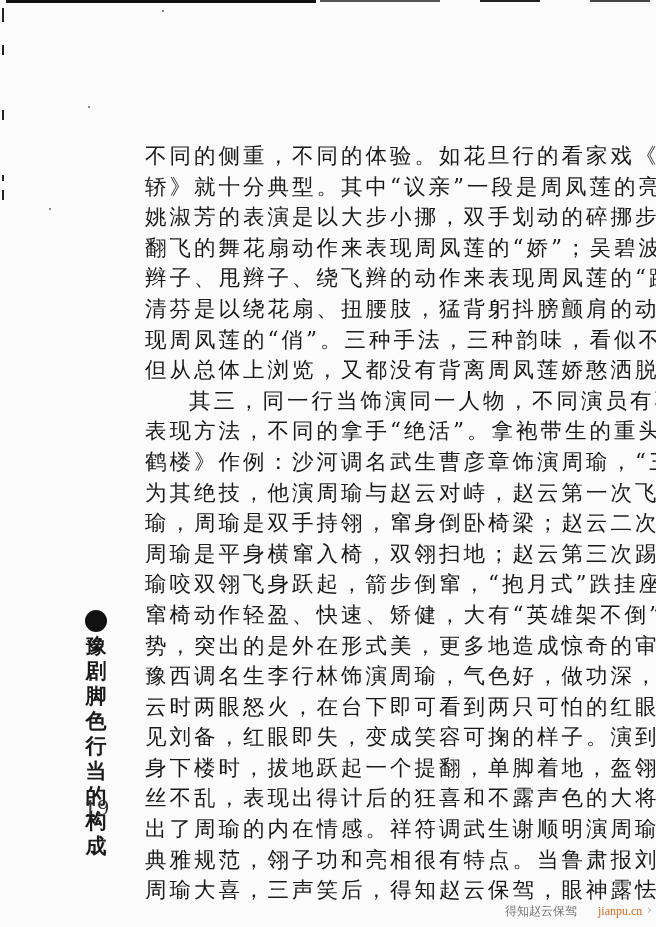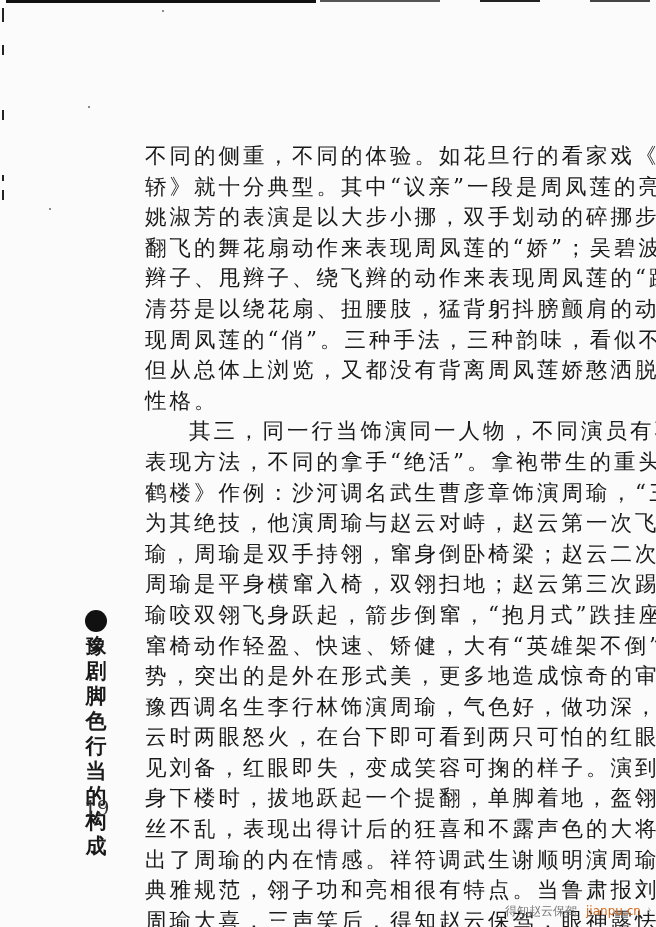--- a/index.html
+++ b/index.html
@@ -30,21 +30,21 @@
     font-size: 21px; line-height: 25px; height: 25px;
   }
   .page-num {
     position: absolute; left: 84px; top: 796px; font-size: 20px;
     font-family: "DejaVu Serif", "Liberation Serif", serif; color: #333;
   }
   .watermark {
     position: absolute; left: 505px; top: 903px; font-size: 12px; color: #777;
     font-family: "DejaVu Sans", "Liberation Sans", sans-serif;
   }
-  .watermark .url { color: #d2691e; margin-left: 9px; }
+  .watermark .url { color: #d2691e; margin-left: 21px; font-family: Liberation Serif, serif; }
   .wm-arrow { position: absolute; left: 647px; top: 903px; font-size: 12px; color: #aaa; }
   .speck { position: absolute; width: 2px; height: 2px; background: #666; border-radius: 1px; }
 </style>
 </head>
 <body>
 
 <div class="topline a"></div>
 <div class="topline b"></div>
 <div class="topline c"></div>
 <div class="topline d"></div>
@@ -59,21 +59,20 @@
 
 <div class="body-text">
   <div class="line">不同的侧重，不同的体验。如花旦行的看家戏《抬花</div>
   <div class="line">轿》就十分典型。其中“议亲”一段是周凤莲的亮相戏，</div>
   <div class="line">姚淑芳的表演是以大步小挪，双手划动的碎挪步和上下</div>
   <div class="line">翻飞的舞花扇动作来表现周凤莲的“娇”；吴碧波是以打</div>
   <div class="line">辫子、甩辫子、绕飞辫的动作来表现周凤莲的“躁”；王</div>
   <div class="line">清芬是以绕花扇、扭腰肢，猛背躬抖膀颤肩的动作来表</div>
   <div class="line">现周凤莲的“俏”。三种手法，三种韵味，看似不统一，</div>
   <div class="line">但从总体上浏览，又都没有背离周凤莲娇憨洒脱的基本</div>
-  <div class="line last">性格。</div>
   <div class="line indent">其三，同一行当饰演同一人物，不同演员有不同的</div>
   <div class="line">表现方法，不同的拿手“绝活”。拿袍带生的重头戏《黄</div>
   <div class="line">鹤楼》作例：沙河调名武生曹彦章饰演周瑜，“三窜椅”</div>
   <div class="line">为其绝技，他演周瑜与赵云对峙，赵云第一次飞脚踢周</div>
   <div class="line">瑜，周瑜是双手持翎，窜身倒卧椅梁；赵云二次踢周瑜，</div>
   <div class="line">周瑜是平身横窜入椅，双翎扫地；赵云第三次踢周瑜，周</div>
   <div class="line">瑜咬双翎飞身跃起，箭步倒窜，“抱月式”跌挂座椅。三</div>
   <div class="line">窜椅动作轻盈、快速、矫健，大有“英雄架不倒”的气</div>
   <div class="line">势，突出的是外在形式美，更多地造成惊奇的审美效果。</div>
   <div class="line">豫西调名生李行林饰演周瑜，气色好，做功深，初见赵</div>

